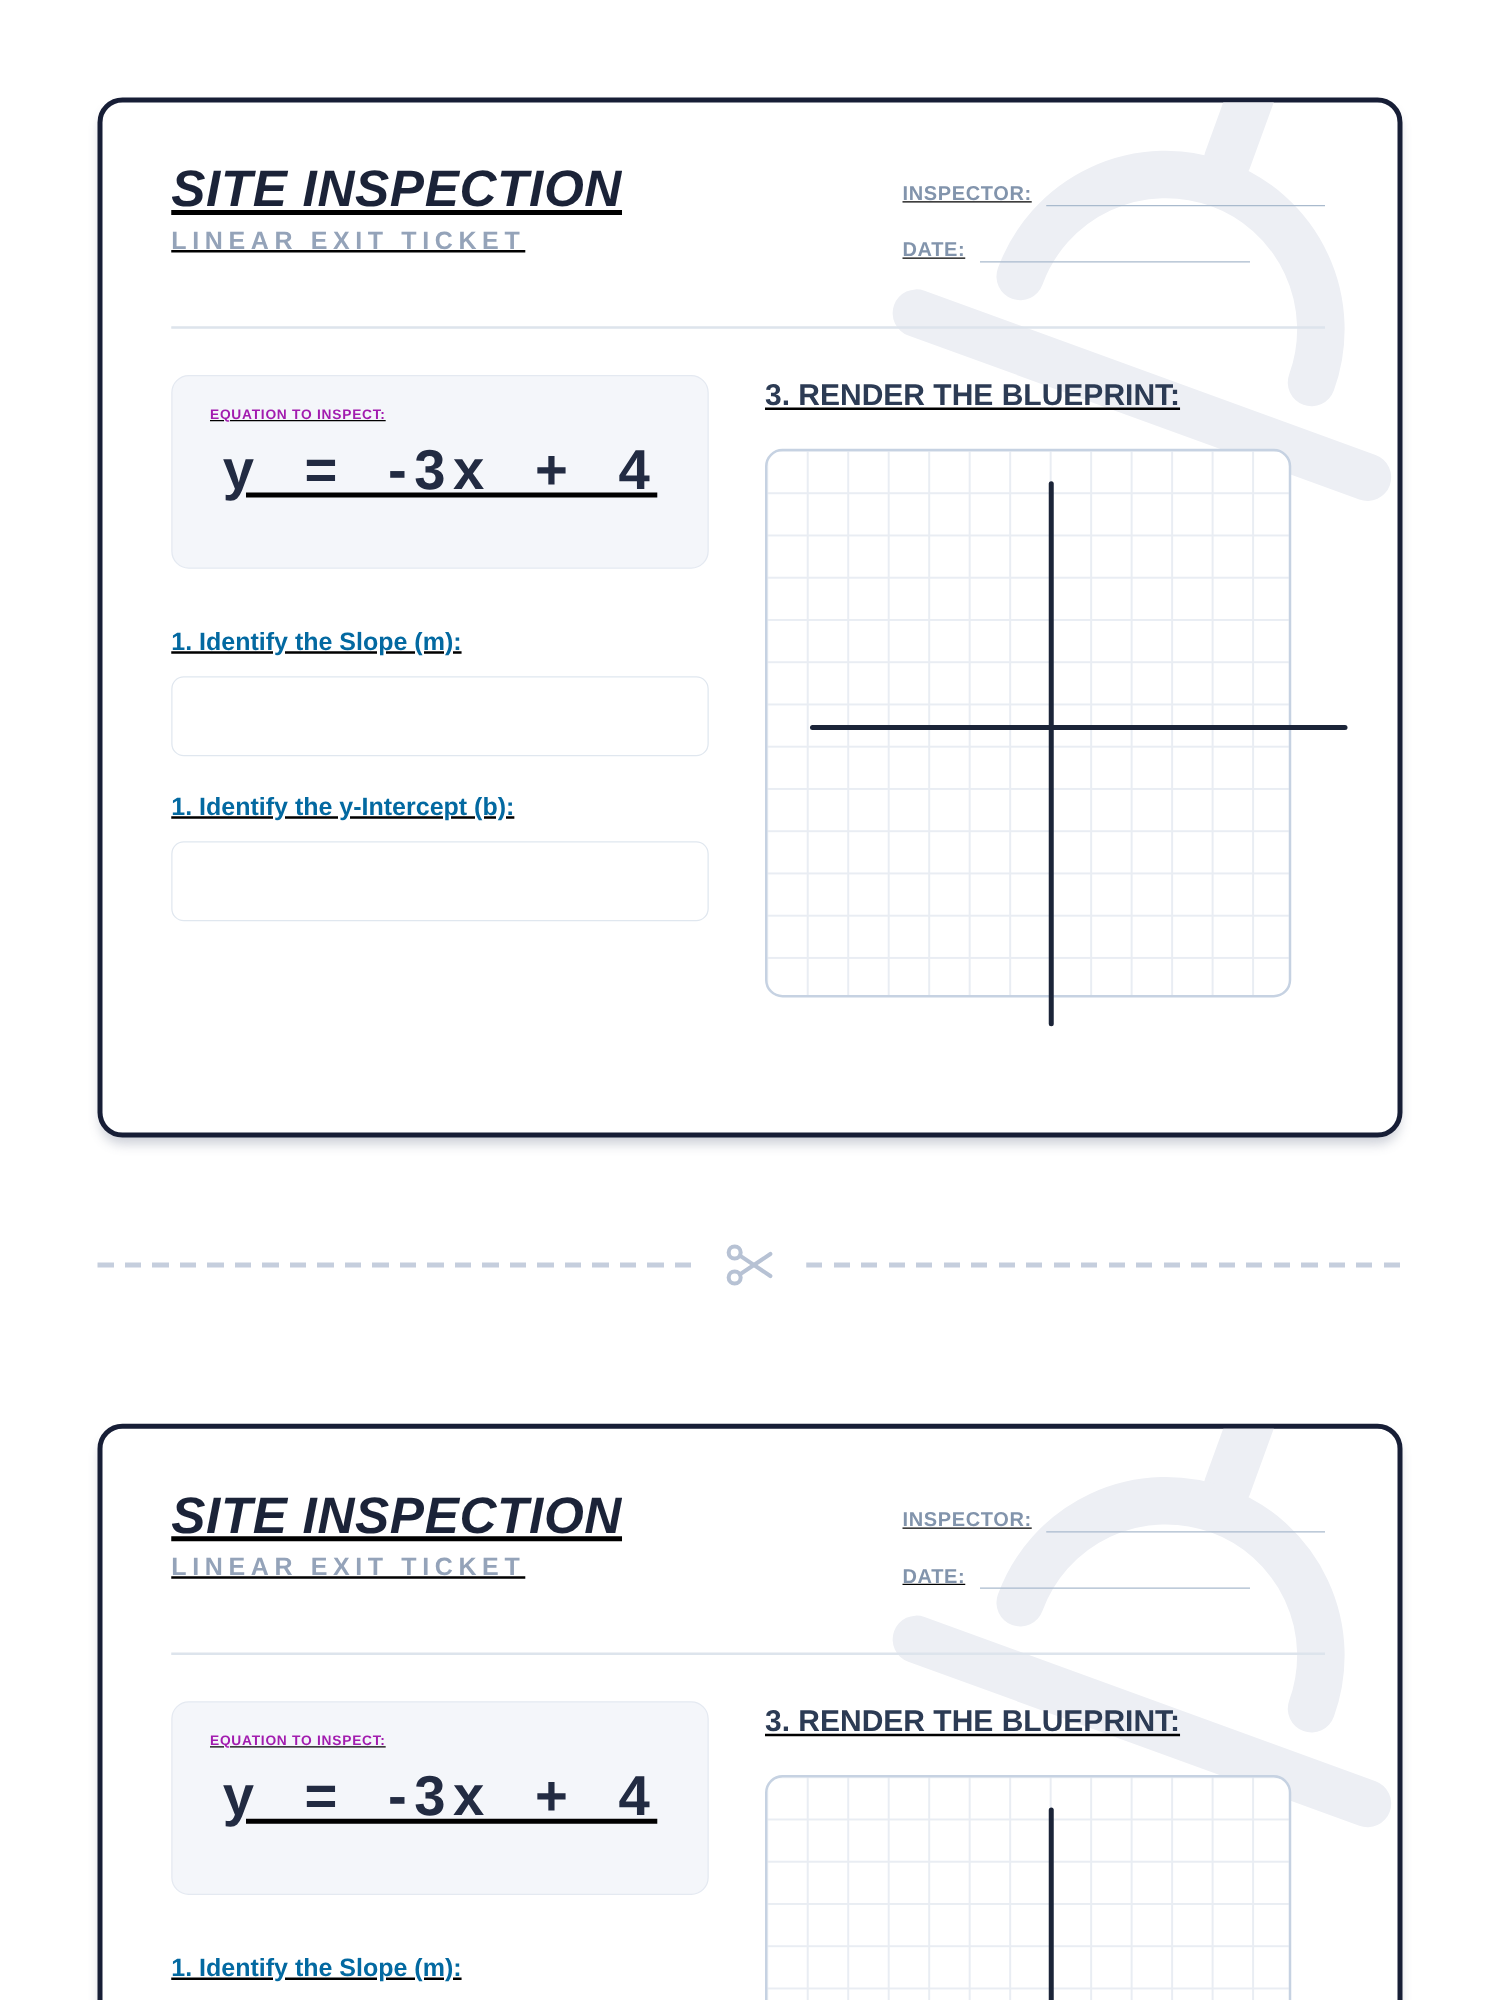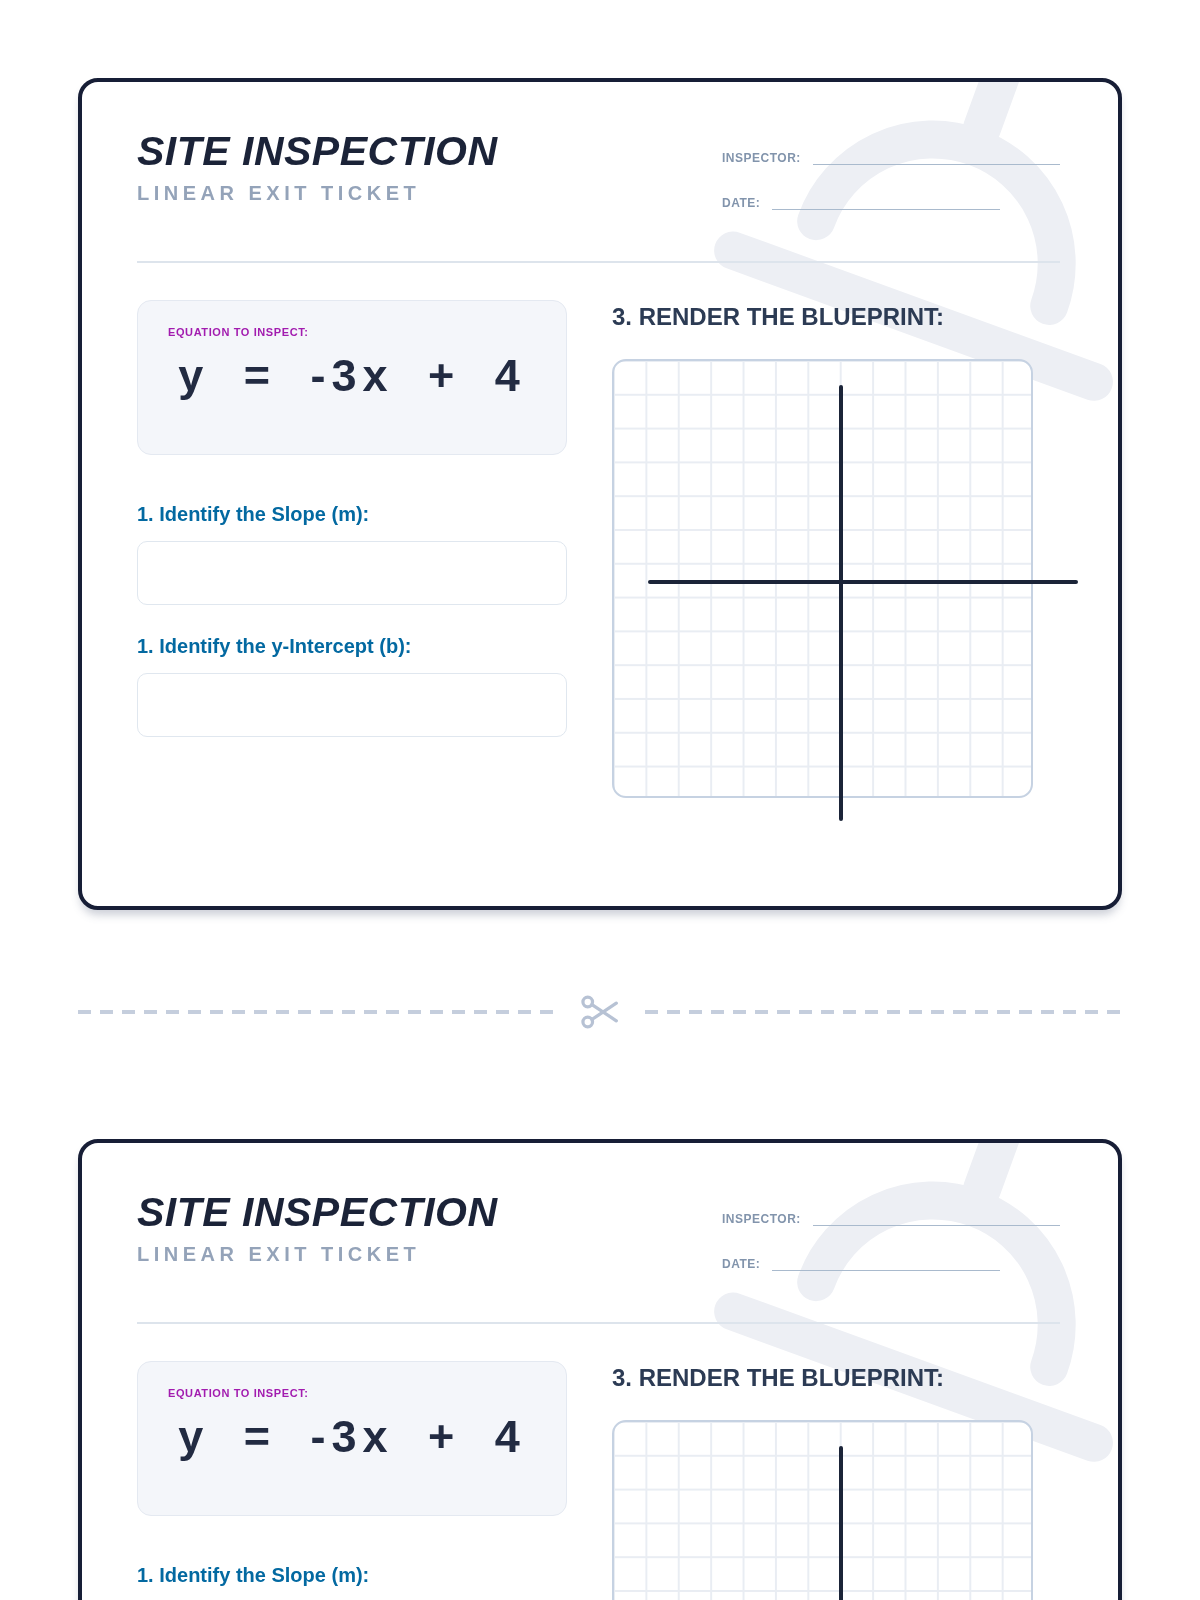--- a/index.html
+++ b/index.html
@@ -4,36 +4,36 @@
 <style>
   * { margin:0; padding:0; box-sizing:border-box; }
   html,body { background:#ffffff; }
   body { font-family:"Liberation Sans", sans-serif; }
   .page{ width:1200px; height:1600px; margin:0 auto; background:#ffffff;
          overflow:hidden; position:relative; }
 
   
   .ticket{ width:1044px; height:832px; margin:0 auto; background:#ffffff;
            border:4px solid #171e36; border-radius:20px; position:relative;
-           overflow:hidden; box-shadow:0 7px 9px -2px rgba(90,100,125,.30); }
+           overflow:hidden; box-shadow:0 7px 9px -2px rgba(90,100,125,.30);text-decoration:underline; }
   .ticket-inner{ position:relative; height:100%; padding:48px 58px 0 55px; z-index:1; }
 
   
   .watermark{ position:absolute; top:-88px; right:-60px; width:440px; height:400px;
               transform:rotate(20deg); z-index:0; pointer-events:none; }
 
   
   .head-row{ display:flex; justify-content:space-between; align-items:flex-start; }
   .page-title{ font-size:41px; font-weight:bold; font-style:italic; color:#1b2338;
                letter-spacing:.5px; line-height:1.05; }
   .page-subtitle{ margin-top:9px; font-size:20px; font-weight:bold; color:#94a3b9;
                   letter-spacing:4.5px; }
   .fields{ width:338px; margin-top:8px; }
   .field-row{ display:flex; align-items:flex-end; height:27px; margin-bottom:18px; }
-  .field-label{ font-size:12px; font-weight:bold; color:#8294ac; letter-spacing:.5px;
+  .field-label{ font-size:16px; font-weight:bold; color:#8294ac; letter-spacing:.5px;
                 margin-right:12px; }
   .blank{ flex:1; border-bottom:1.5px solid #a9bacd; height:20px; }
   .field-row.date .blank{ margin-right:60px; }
   .head-rule{ margin-top:33px; border-top:2px solid #dde4ec; }
 
   
   .main-row{ display:flex; margin-top:37px; gap:45px; }
   .col-left{ width:430px; flex:0 0 430px; }
   .col-right{ flex:1; }
 

